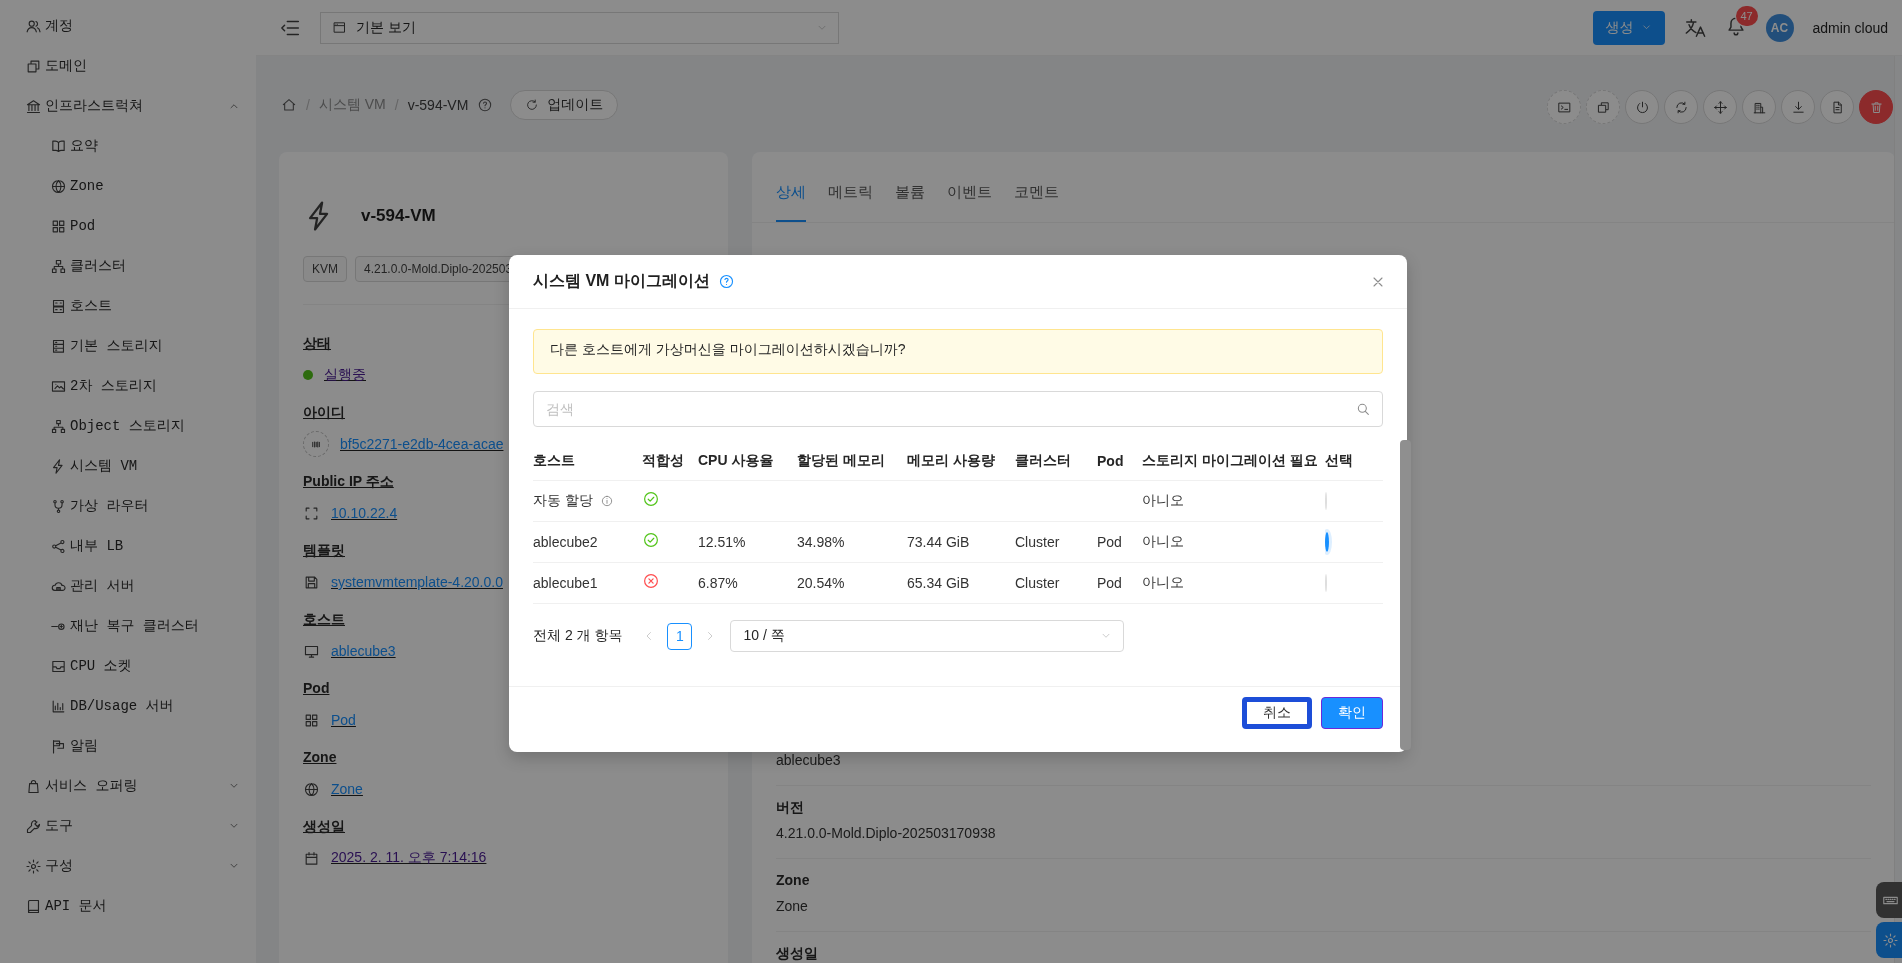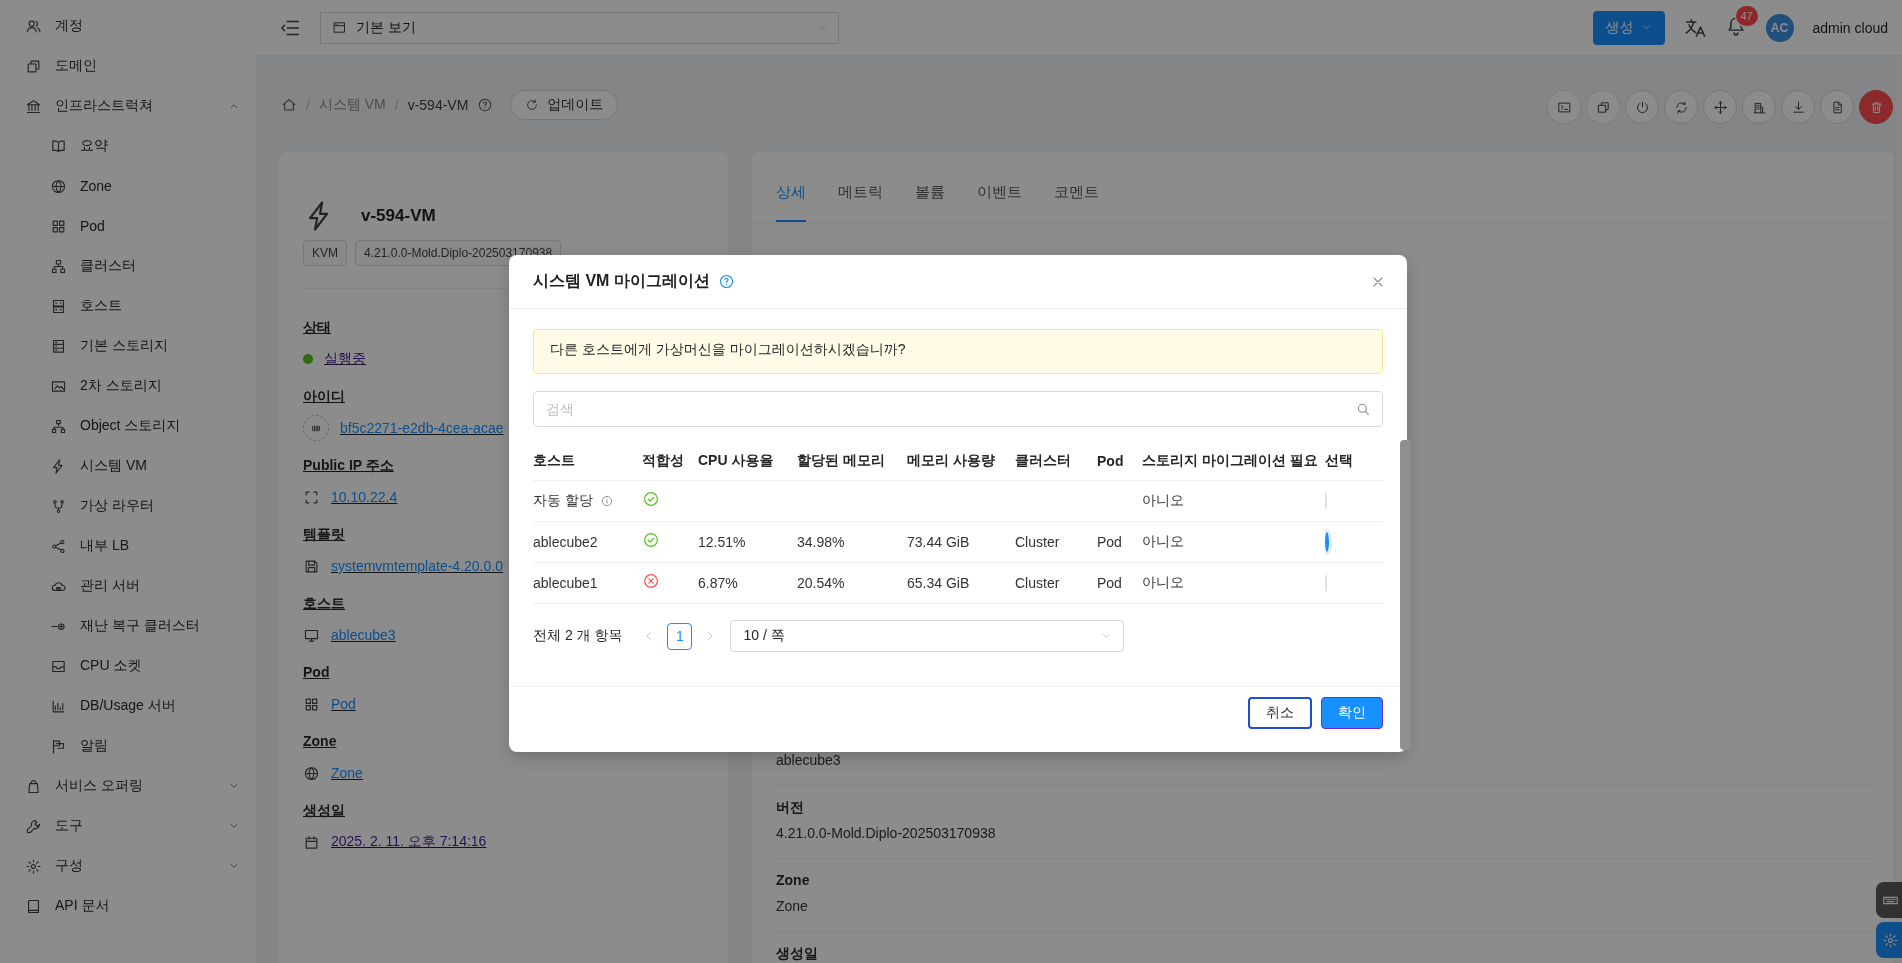--- a/index.html
+++ b/index.html
@@ -3,21 +3,21 @@
 <meta charset="utf-8">
 <style>
   * { margin:0; padding:0; box-sizing:border-box; }
   html,body { width:1902px; height:963px; overflow:hidden; }
   body { position:relative; font-family:"Liberation Sans","DejaVu Sans",sans-serif; background:#f0f2f5; color:#262626; font-size:14px; }
   .ic { display:inline-flex; width:17px; height:17px; color:#434343; flex:0 0 auto; }
   .ic svg { width:100%; height:100%; }
 
   
   .sidebar { position:absolute; left:0; top:0; bottom:0; width:256px; background:#fff; z-index:1; padding-top:6px; }
-  .side-item { height:40px; display:flex; align-items:center; gap:13px; padding-left:25px; font-size:14px; color:#2b2b2b; position:relative; cursor:pointer; white-space:nowrap; }
+  .side-item { height:40px; display:flex; align-items:center; gap:3px; padding-left:25px; font-size:14px; color:#2b2b2b; position:relative; cursor:pointer; white-space:nowrap;font-family:Liberation Mono, monospace; }
   .side-item.sub { padding-left:50px; }
   .side-item .chev { position:absolute; right:16px; width:12px; height:12px; color:#595959; }
 
   
   .topbar { position:absolute; left:256px; right:0; top:0; height:56px; background:#fff; border-bottom:1px solid #f0f0f0; display:flex; align-items:center; padding:0 14px 0 24px; z-index:1; }
   .collapse-btn { width:22px; height:22px; color:#434343; cursor:pointer; }
   .view-select { width:519px; height:32px; margin-left:18px; border:1px solid #d9d9d9; border-radius:0; background:#fff; display:flex; align-items:center; gap:9px; padding:0 11px; position:relative; cursor:pointer; }
   .view-select .sel-chev { position:absolute; right:10px; width:12px; height:12px; color:#bfbfbf; }
   .topbar-right { margin-left:auto; display:flex; align-items:center; gap:19px; }
   .create-btn { height:34px; background:#1890ff; color:#fff; border:none; border-radius:4px; padding:0 13px; font-size:14px; display:flex; align-items:center; gap:7px; cursor:pointer; }
@@ -43,36 +43,36 @@
   .act-btn.dashed { border-style:dashed; }
   .act-btn.danger { background:#ff4d4f; border-color:#ff4d4f; }
   .act-btn.danger .ic { color:#fff; }
 
   
   .card { position:absolute; background:#fff; border-radius:8px; }
   .vm-card { left:279px; top:152px; width:449px; height:840px; padding:40px 24px 24px; }
   .vm-head { display:flex; align-items:center; gap:24px; height:48px; }
   .vm-head .bolt { width:34px; height:40px; color:#434343; }
   .vm-title { font-size:17px; font-weight:bold; color:#1f1f1f; }
-  .vm-tags { display:flex; gap:8px; }
+  .vm-tags { display:flex; gap:8px; margin-top:16px; }
   .tag { height:26px; line-height:24px; border:1px solid #d9d9d9; background:#fafafa; border-radius:4px; padding:0 8px; font-size:12px; color:#434343; white-space:nowrap; }
   .hr { border-top:1px solid #f0f0f0; margin:22px 0 0; }
   .vm-fields { padding-top:30px; }
   .field { margin-bottom:18px;text-decoration:underline; }
   .flabel { font-weight:bold; font-size:14px; color:#2b2b2b; height:20px; margin-bottom:9px; }
   .flabel.u { text-decoration:underline; }
   .fvalue { display:flex; align-items:center; gap:11px; font-size:14px; height:22px; color:#4c1d95; white-space:nowrap; }
   .fvalue.link { color:#1890ff; }
   .fvalue .ic { color:#434343; }
   .dot { width:10px; height:10px; border-radius:50%; background:#52c41a; }
   .dashed-circle { width:26px; height:26px; border:1px dashed #bfbfbf; border-radius:50%; display:flex; align-items:center; justify-content:center; }
   .dashed-circle .ic { width:15px; height:15px; }
 
   .detail-card { left:752px; top:152px; width:1143px; height:840px; }
-  .tabs { display:flex; gap:32px; padding:12px 24px 0; height:71px; border-bottom:1px solid #f0f0f0; }
+  .tabs { display:flex; gap:22px; padding:12px 24px 0; height:71px; border-bottom:1px solid #f0f0f0; }
   .tab { display:flex; align-items:center; font-size:15px; color:#595959; border-bottom:2px solid transparent; cursor:pointer; }
   .tab.active { color:#1890ff; border-bottom-color:#1890ff; }
   .dfields { position:absolute; left:24px; right:24px; top:600px; font-size:14px; }
   .dfield { padding:13px 0 12px; border-bottom:1px solid #f0f0f0; }
   .dfield .dlabel { font-weight:bold; height:19px; margin-bottom:7px; color:#2b2b2b; }
   .dfield .dlabel:empty { display:none; }
   .dfield .dvalue { height:21px; color:#333; }
 
   
   .track { position:absolute; right:0; top:56px; bottom:0; width:8px; background:#f5f6f7; border-left:1px solid #e9e9e9; z-index:1; }
@@ -106,21 +106,21 @@
   .radio.checked { border:2px solid #1890ff; background:#fff; position:relative; box-shadow:0 0 0 3px rgba(24,144,255,.14); }
   .radio.checked::after { content:""; position:absolute; inset:3px; background:#1890ff; border-radius:50%; }
   .pager { display:flex; align-items:center; margin-top:10px; height:45px; font-size:14px; color:#262626; }
   .pg-chev { width:12px; height:12px; color:#bfbfbf; cursor:pointer; }
   .pg-prev { margin-left:21px; }
   .page-box { width:25px; height:27px; border:1px solid #1890ff; border-radius:4px; color:#1890ff; display:flex; align-items:center; justify-content:center; margin:0 12px; cursor:pointer; }
   .size-select { width:394px; height:32px; border:1px solid #d9d9d9; border-radius:4px; display:flex; align-items:center; padding:0 12px; margin-left:14px; position:relative; cursor:pointer; }
   .size-select .sel-chev { position:absolute; right:11px; width:12px; height:12px; color:#bfbfbf; }
   .m-foot { position:absolute; left:0; right:0; bottom:0; height:66px; border-top:1px solid #f0f0f0; display:flex; justify-content:flex-end; gap:9px; padding:10px 24px 24px; }
   .btn { height:32px; border-radius:4px; font-size:14px; padding:0 16px; display:flex; align-items:center; cursor:pointer; font-family:inherit; }
-  .btn-default { background:#fff; border:2px solid #1d4ed8; color:#333;justify-content:flex-end; }
+  .btn-default { background:#fff; border:5px solid #1d4ed8; color:#333;justify-content:flex-end; }
   .btn-primary { background:#1890ff; border:1px solid #6d28d9; color:#fff; }
   .modal-scroll { position:absolute; left:1400px; top:440px; width:11px; height:310px; background:#8f8f8f; border-radius:4px; z-index:12; }
 </style>
 </head>
 <body>
 
 <nav class="sidebar">
   <div class="side-item">
       <span class="ic">
         <svg viewBox="0 0 24 24" fill="none" stroke="currentColor" stroke-width="1.6" stroke-linecap="round" stroke-linejoin="round">

